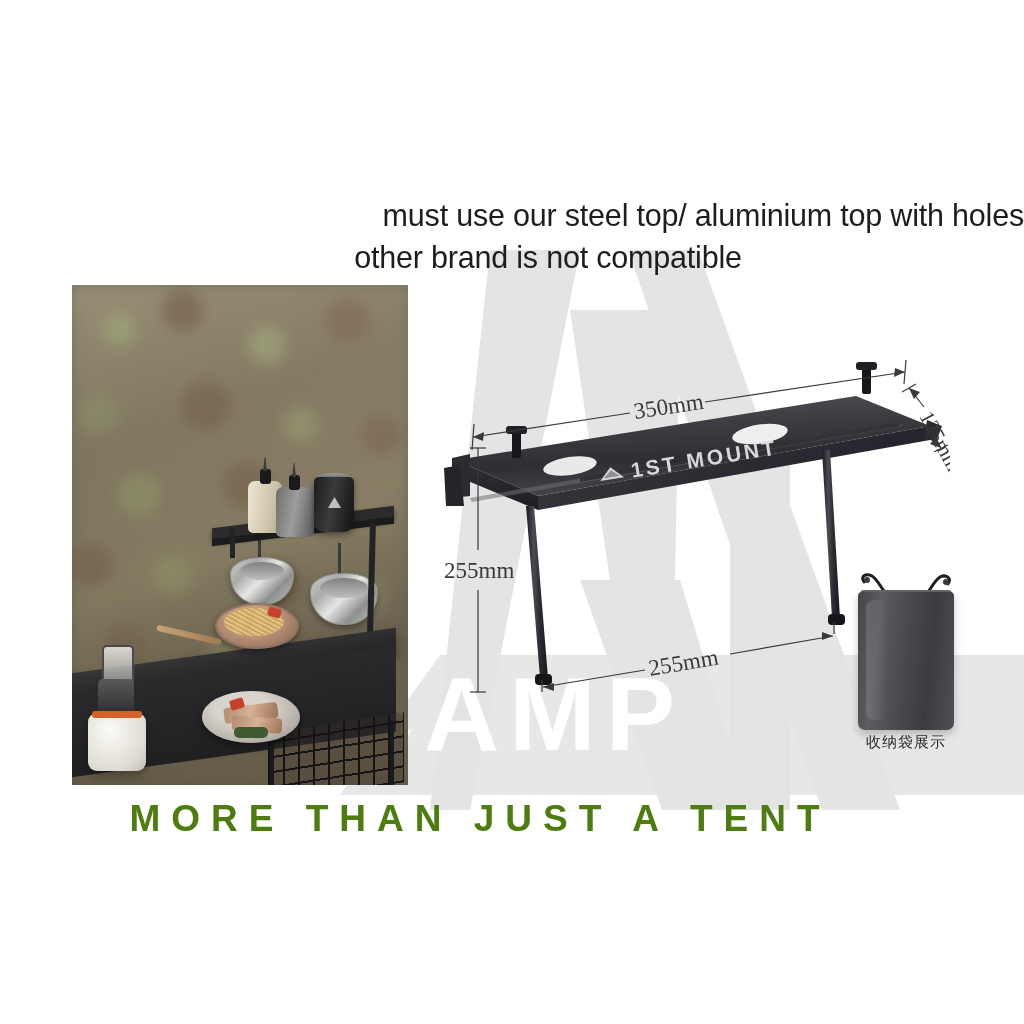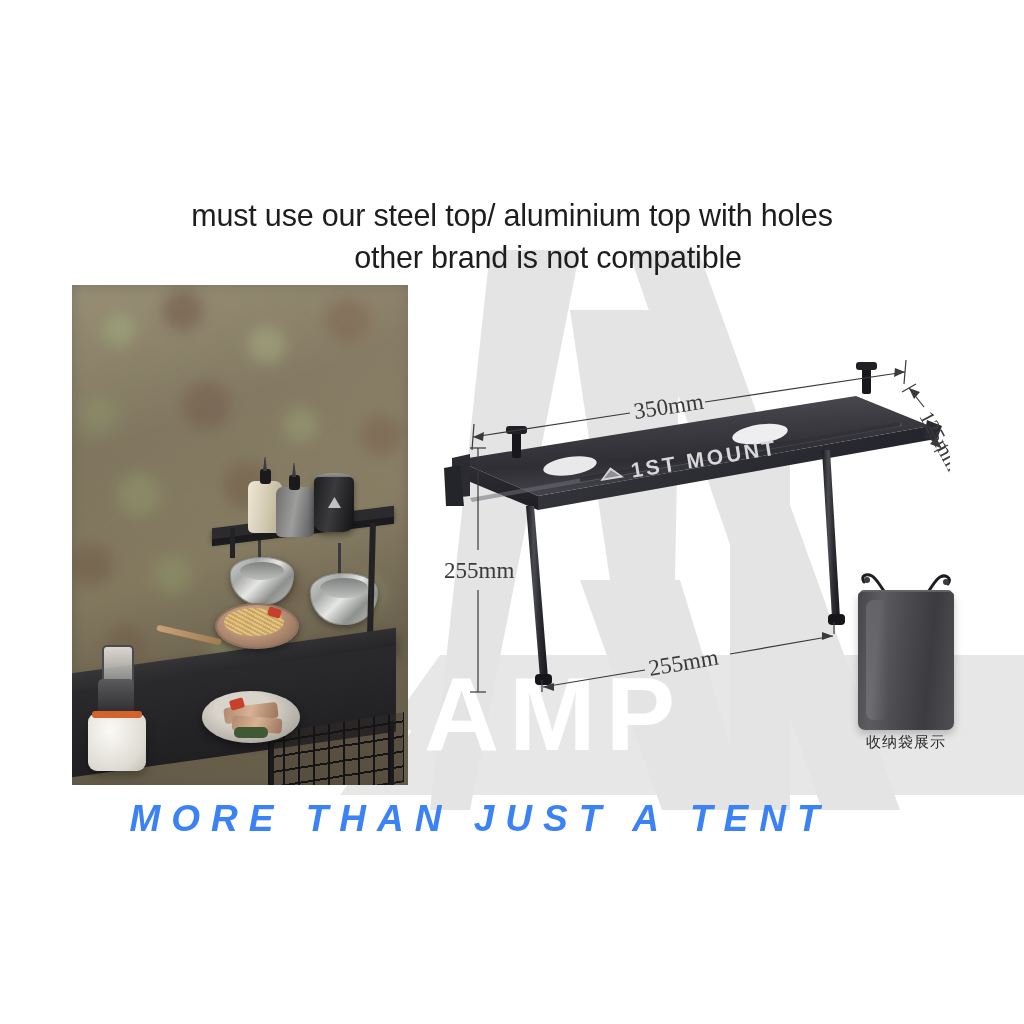--- a/index.html
+++ b/index.html
@@ -12,31 +12,31 @@
 
   
   .wm-band{position:absolute;left:0;top:655px;width:1024px;height:140px;background:#e7e7e7;}
   .wm-band-notch{position:absolute;left:0;top:655px;width:440px;height:140px;background:#ffffff;
       clip-path:polygon(0 0,440px 0,340px 140px,0 140px);}
   .wm-camp{position:absolute;left:0;top:662px;width:1024px;text-align:center;
       font-family:"Liberation Sans",sans-serif;font-weight:bold;font-size:104px;
       letter-spacing:10px;color:#ffffff;line-height:1.0;user-select:none;}
   .wm-tag{position:absolute;left:0;top:798px;width:960px;text-align:center;
       font-family:"Liberation Sans",sans-serif;font-weight:bold;font-size:37px;
-      letter-spacing:11px;color:#3b82f6;user-select:none;font-style:italic;}
+      letter-spacing:11px;color:#4d7c0f;user-select:none;}
   .wm-mark{position:absolute;left:430px;top:250px;width:470px;height:560px;}
 
   
   .title{position:absolute;left:0;top:74px;width:1024px;text-align:center;
       font-family:"Liberation Sans",sans-serif;font-weight:bold;font-size:48px;
       letter-spacing:1.5px;color:#111;white-space:nowrap;}
   .sub{position:absolute;left:0;width:1024px;text-align:center;
       font-family:"Liberation Sans",sans-serif;font-weight:normal;font-size:30.5px;
       color:#1d1d1d;letter-spacing:-0.2px;white-space:nowrap;}
-  .sub.l1{top:198px;}
+  .sub.l1{top:198px;text-align:right;}
   .sub.l2{top:240px;margin-left:36px;}
 
   
   .photo{position:absolute;left:72px;top:285px;width:336px;height:500px;overflow:hidden;background:#6b6352;}
   .ph-bg{position:absolute;inset:0;
      background:
        radial-gradient(circle at 14% 9%,rgba(150,160,110,.75) 0 16px,transparent 17px),
        radial-gradient(circle at 33% 5%,rgba(108,86,66,.8) 0 20px,transparent 21px),
        radial-gradient(circle at 58% 12%,rgba(160,168,120,.6) 0 18px,transparent 19px),
        radial-gradient(circle at 82% 7%,rgba(120,96,72,.8) 0 22px,transparent 23px),

